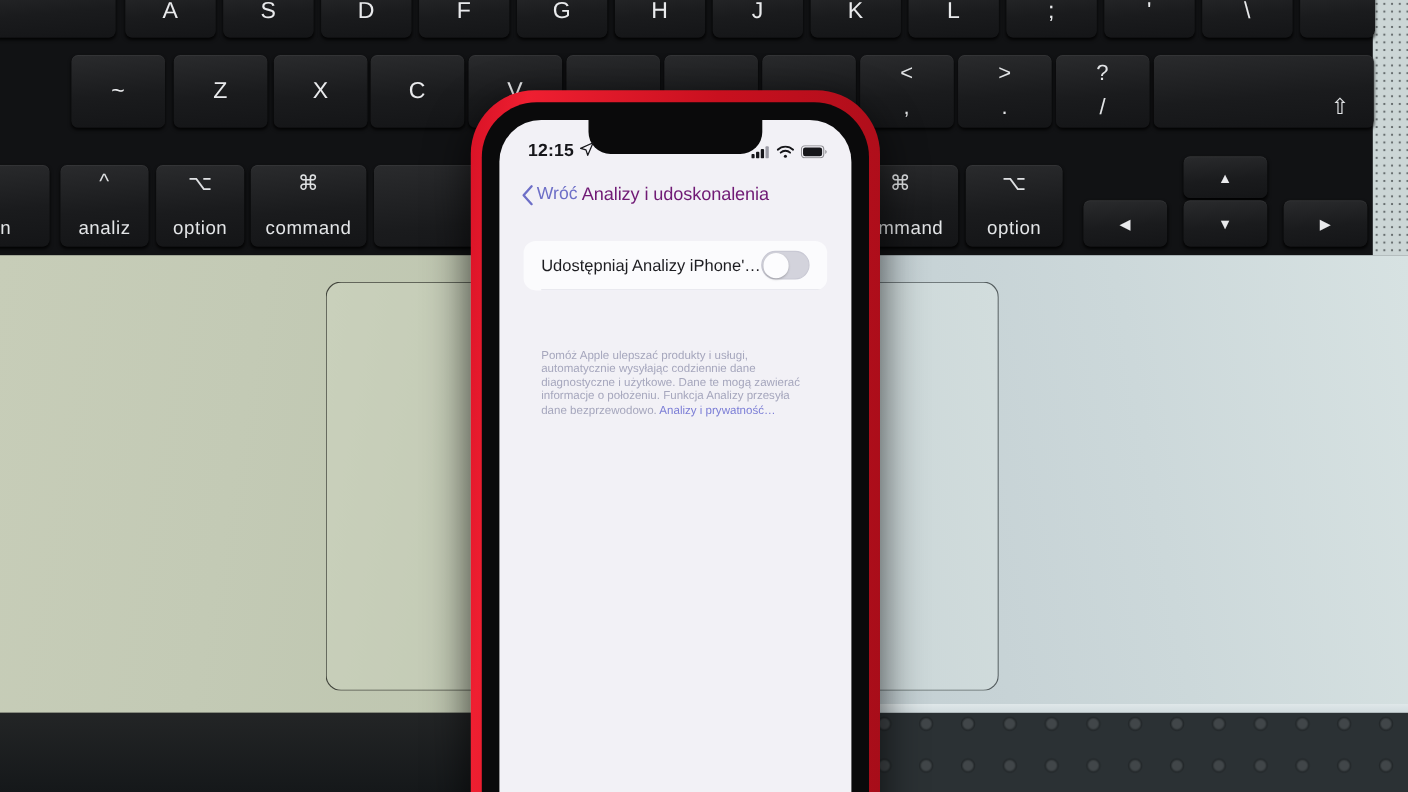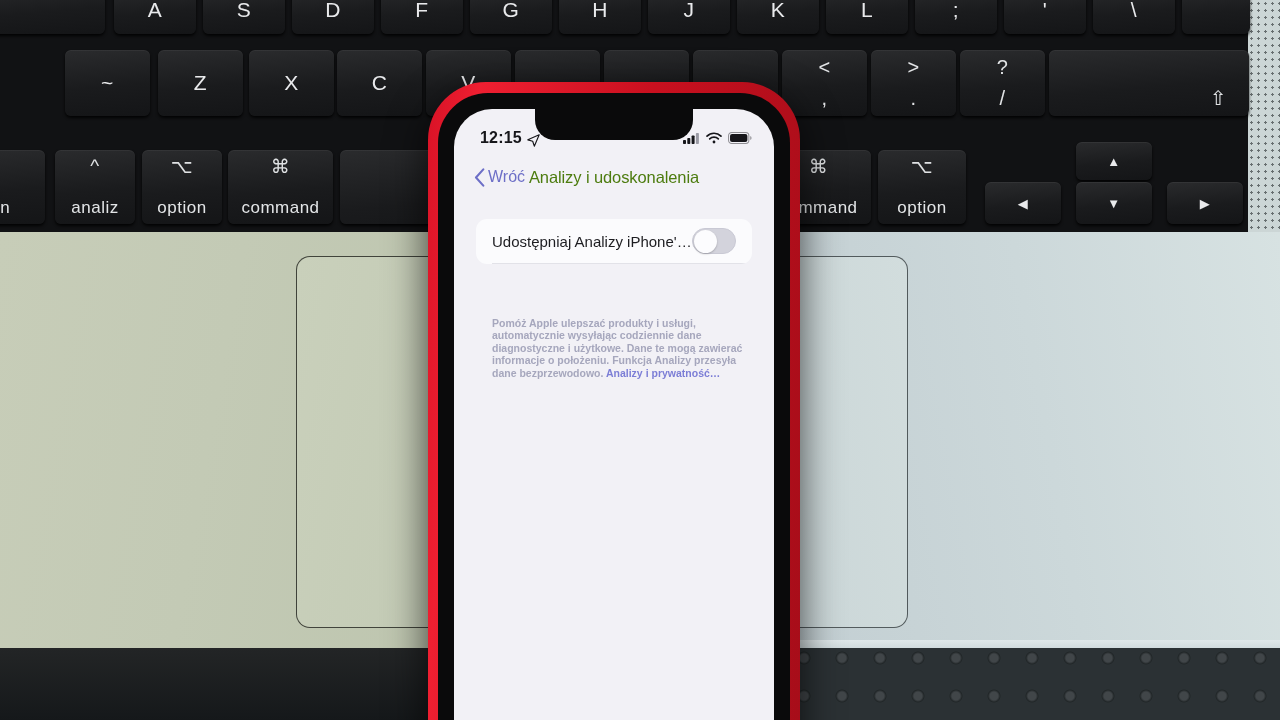--- a/index.html
+++ b/index.html
@@ -122,36 +122,36 @@
     border-radius: 0 0 20px 20px;
   }
 
   
   .statusbar {
     position: absolute; top: 0; left: 0; right: 0; height: 46px;
     display: flex; align-items: center; justify-content: space-between;
     padding: 12px 22px 0 26px;
     color: #16161a;
   }
-  .sb-time { font-size: 16px; font-weight: bold; letter-spacing: 0.2px; display: flex; align-items: flex-end; gap: 5px; }
+  .sb-time { font-size: 16px; font-weight: bold; letter-spacing: 0.2px; display: flex; align-items: flex-start; gap: 5px; }
   .sb-right { display: flex; align-items: center; gap: 6px; }
 
   
   .navbar {
     position: absolute; top: 46px; left: 0; right: 0; height: 44px;
     display: flex; align-items: center;
   }
   .back-btn {
     display: flex; align-items: center; gap: 3px;
     position: absolute; left: 20px;
     color: #6d6fc7; font-size: 16px;
   }
   .nav-title {
     width: 100%; text-align: center;
-    font-size: 16.5px; color: #4d7c0f; letter-spacing: -0.1px;
+    font-size: 16.5px; color: #701a75; letter-spacing: -0.1px;
   }
 
   
   .group {
     position: absolute; top: 110px; left: 22px; right: 22px;
     background: #fbfbfd;
     border-radius: 11px;
     overflow: hidden;
   }
   .row {
@@ -169,21 +169,20 @@
     position: absolute; top: 1px; left: 1px; width: 23px; height: 23px;
     border-radius: 50%; background: #fcfcfe;
     box-shadow: 0 1px 2px rgba(0,0,0,0.22);
   }
   .chevron { color: #b9b9c4; font-size: 17px; }
 
   .footer-note {
     position: absolute; top: 208px; left: 38px; right: 30px;
     font-size: 10.5px; line-height: 1.18;
     color: #a6a7bd;
-    font-weight: bold;
   }
   .footer-note .link { color: #7c7ed6; }
   .blur-soft { filter: blur(0.45px); }
 </style>
 </head>
 <body>
 
 <div id="scene">
 
   <div class="deck-left"></div>

